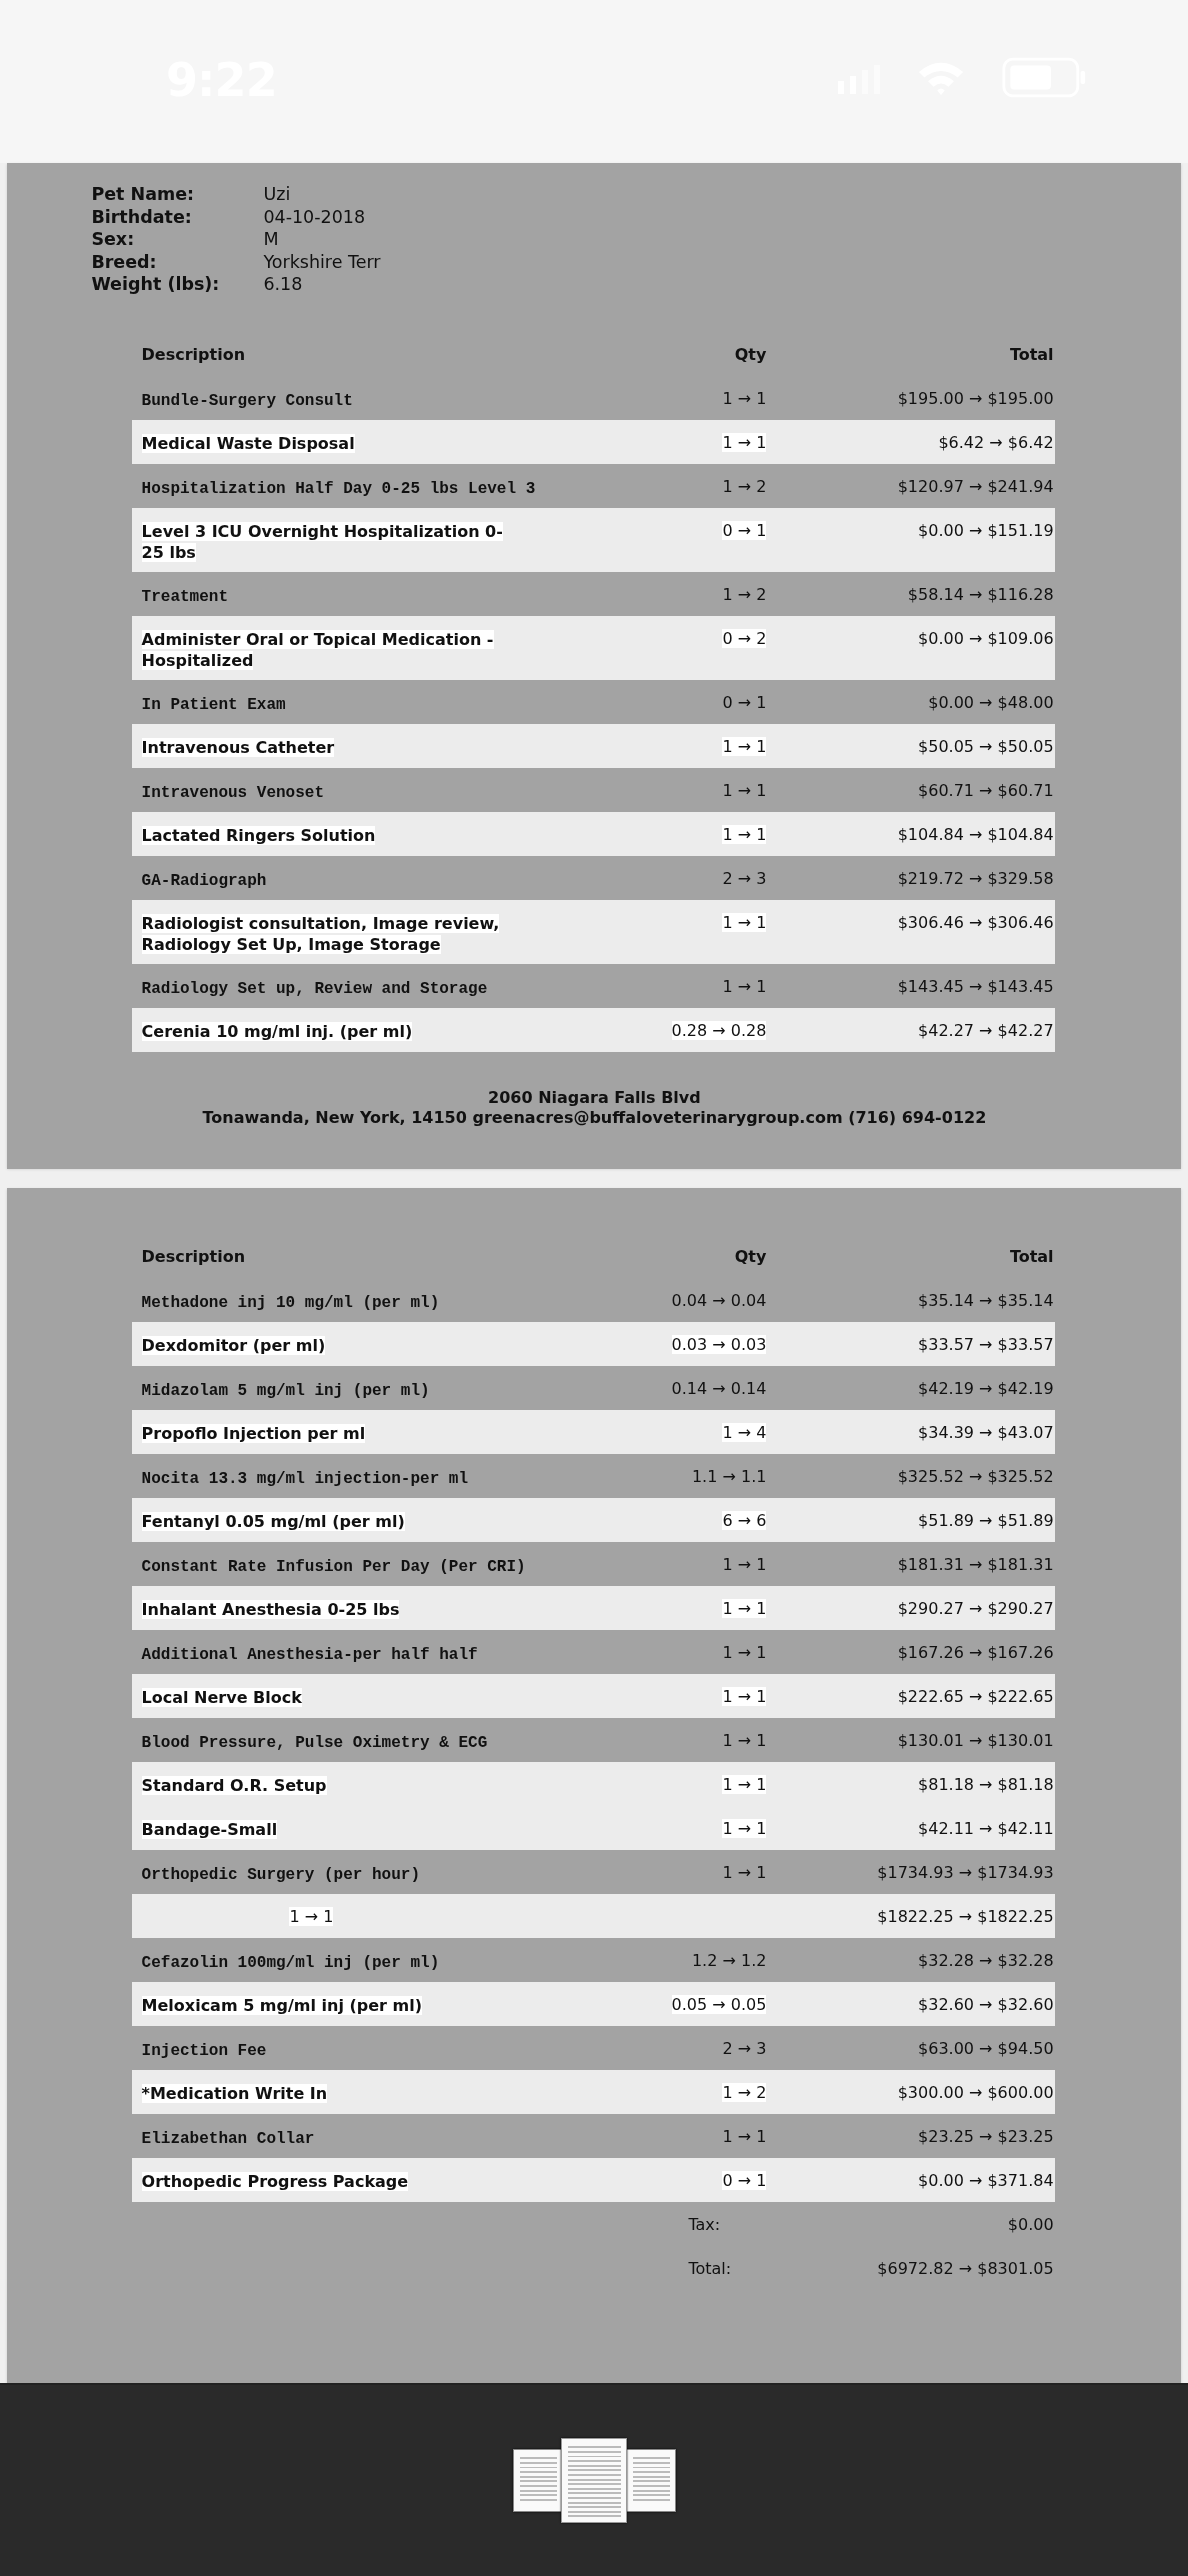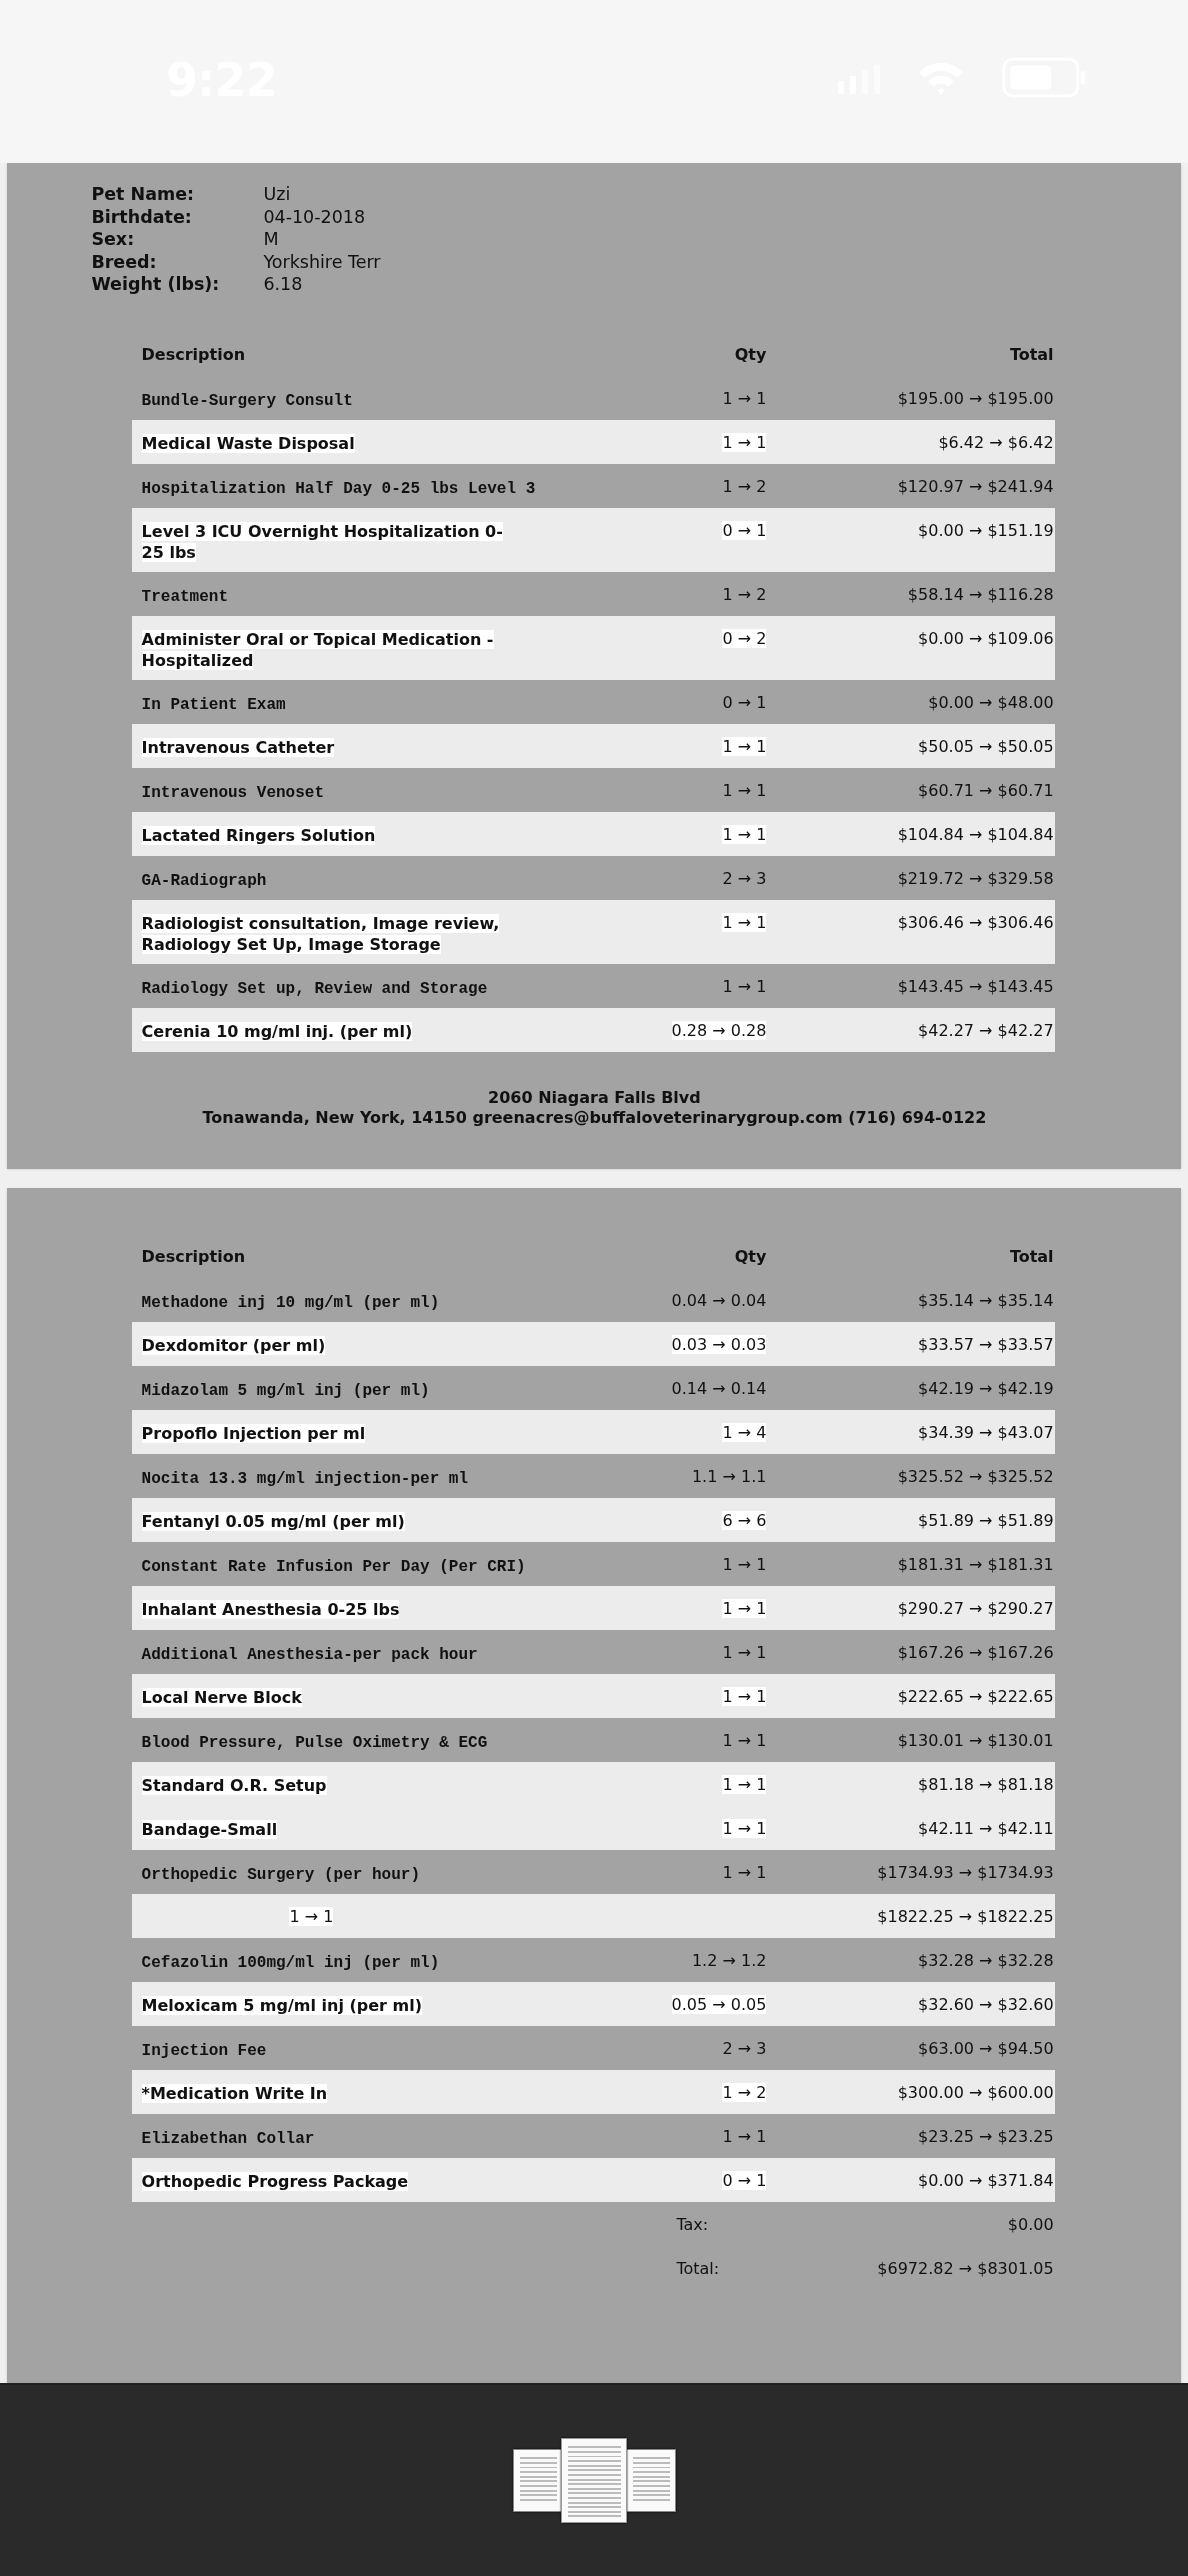--- a/index.html
+++ b/index.html
@@ -32,21 +32,21 @@
   .c-desc { width: 433px; padding-left: 9.2px; font-weight: bold; line-height: 21px; }
   .c-desc span { background: #ffffff; }
   .row:not(.alt) .c-desc span { background: transparent; font-family: Liberation Mono, monospace; }
   .c-qty { width: 201px; text-align: right; font-weight: normal; }
   .c-qty span { background: #fff; }
   .row:not(.alt) .c-qty span { background: transparent; }
   .c-total { flex: 1; text-align: right; padding-right: 1.8px; font-weight: normal; }
   .th-row .c-desc { font-weight: bold; }
   .th-row .c-qty, .th-row .c-total { font-weight: bold; }
 
-  .sum-row { display: flex; height: 44px; align-items: center; font-size: 16px; }
+  .sum-row { display: flex; height: 44px; align-items: center; font-size: 16px; gap: 12px; }
   .sum-row .c-desc { }
   .sum-label { width: 201px; padding-left: 111px; font-weight: normal; }
   .sum-value { flex: 1; text-align: right; font-weight: normal; padding-right: 1.8px; }
 
   .footer-addr { position: absolute; left: 0; width: 1174px; top: 925px; text-align: center; font-weight: bold; font-size: 16px; line-height: 20px; }
 
   .viewer-bar { position: absolute; left: 0; top: 2383px; width: 1188px; height: 193px; background: #2a2a2a; border-top: 2.8px solid #222; }
   .thumb { position: absolute; background: #fafafa; border: 1.8px solid #888; box-shadow: 0 0 1.8px #000; overflow: hidden; }
   .thumb .ln { position: absolute; left: 5.5px; right: 5.5px; height: 1.8px; background: #bbb; }
   #thumb1 { left: 513px; top: 64px; width: 50px; height: 63px; }
@@ -234,21 +234,21 @@
           <div class="c-desc"><span>Constant Rate Infusion Per Day (Per CRI)</span></div>
           <div class="c-qty"><span>1 → 1</span></div>
           <div class="c-total">$181.31 → $181.31</div>
         </div>
         <div class="row single alt">
           <div class="c-desc"><span>Inhalant Anesthesia 0-25 lbs</span></div>
           <div class="c-qty"><span>1 → 1</span></div>
           <div class="c-total">$290.27 → $290.27</div>
         </div>
         <div class="row single">
-          <div class="c-desc"><span>Additional Anesthesia-per pack hour</span></div>
+          <div class="c-desc"><span>Additional Anesthesia-per half half</span></div>
           <div class="c-qty"><span>1 → 1</span></div>
           <div class="c-total">$167.26 → $167.26</div>
         </div>
         <div class="row single alt">
           <div class="c-desc"><span>Local Nerve Block</span></div>
           <div class="c-qty"><span>1 → 1</span></div>
           <div class="c-total">$222.65 → $222.65</div>
         </div>
         <div class="row single">
           <div class="c-desc"><span>Blood Pressure, Pulse Oximetry &amp; ECG</span></div>

